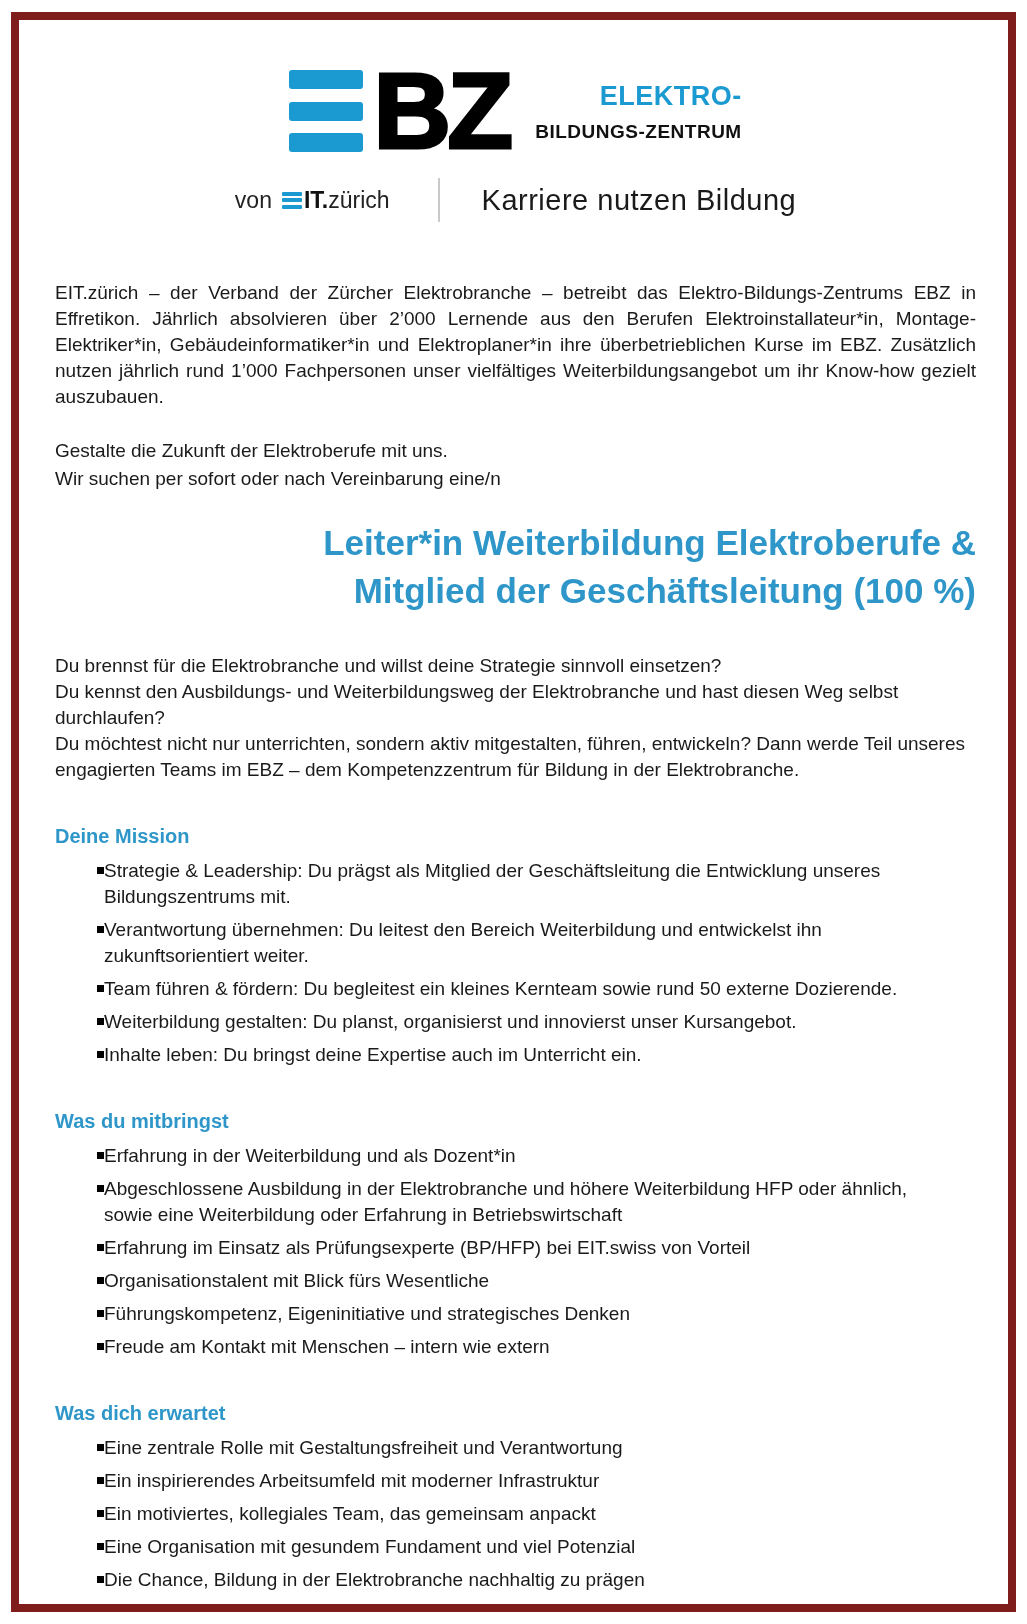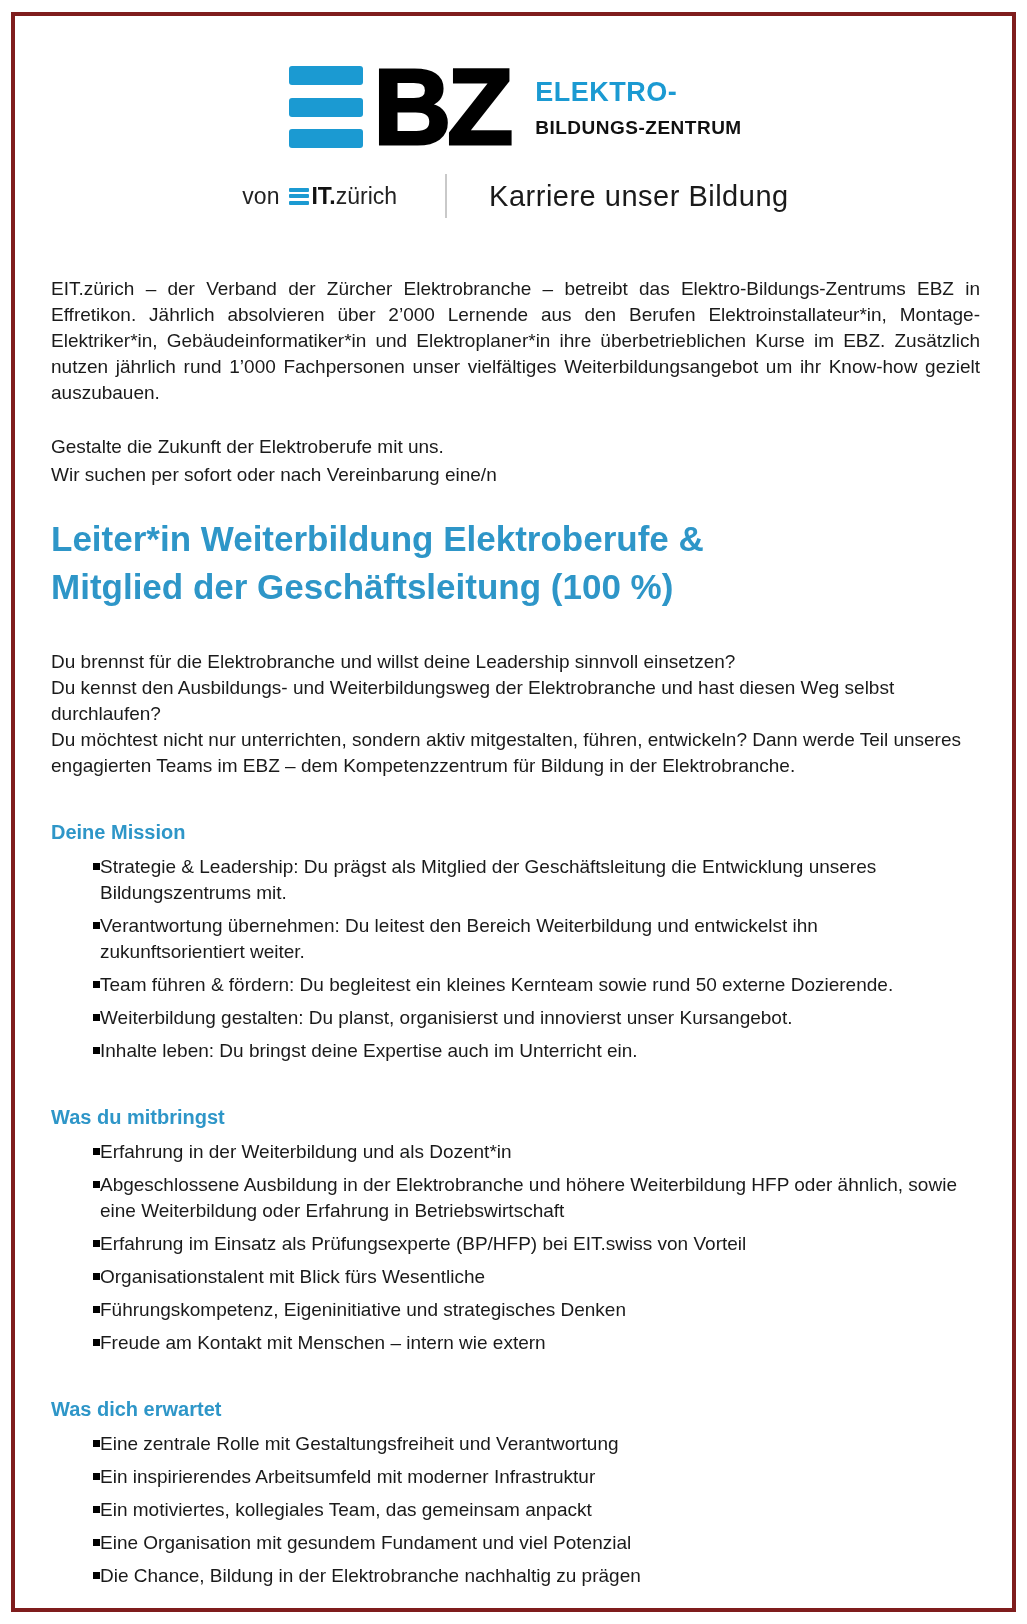--- a/index.html
+++ b/index.html
@@ -4,57 +4,57 @@
 <style>
   * { box-sizing: border-box; margin: 0; padding: 0; }
   html,body { background:#fff; }
   body {
     width: 1027px; height: 1624px; position: relative;
     font-family: "Liberation Sans", sans-serif;
     color: #1a1a1a;
   }
   .page {
     position: absolute; inset: 12px 11px 12px 11px;
-    border: 4px solid #7f1d1d;
+    border: 8px solid #7f1d1d;
     background: #fff;
     overflow: hidden;
   }
   .content { padding: 50px 32px 0 36px; }
 
   
   .logo-block { width: 100%; display:flex; flex-direction:column; align-items:center; }
   .logo-row { display:flex; align-items:flex-end; }
   .ebz-logo { display:flex; align-items:center; }
   .e-bars { display:flex; flex-direction:column; justify-content:space-between; width:74px; height:82px; margin-right:10px; }
   .e-bars i { display:block; height:19px; border-radius:3px; background: var(--brand); }
   .bz {
     font-weight: bold; font-size: 108px; line-height: 82px; letter-spacing: -4px;
     color:#000; -webkit-text-stroke: 3px #000;
   }
   .logo-tagline { margin-left: 26px; margin-bottom: 2px; }
-  .tag-top { font-weight: bold; font-size: 27px; line-height: 36px; letter-spacing: .5px; color: var(--brand); }
+  .tag-top { font-weight: bold; font-size: 27px; line-height: 36px; letter-spacing: .5px; color: var(--brand); text-align: right; }
   .tag-bottom { font-weight: bold; font-size: 19px; line-height: 36px; letter-spacing: .5px; color: #111; }
 
   .byline-row { display:flex; align-items:center; margin-top: 26px; }
   .eit { display:flex; align-items:center; font-size: 23px; }
   .eit .von { color:#222; margin-right: 10px; }
   .eit-bars { display:flex; flex-direction:column; justify-content:space-between; width:20px; height:17px; margin-right:2px; }
   .eit-bars i { display:block; height:4px; background: var(--brand); border-radius:1px; }
   .eit .it { font-weight: bold; color:#111; }
   .eit .city { color:#222; }
   .vdivider { width:2px; height:44px; background:#c9c9c9; margin: 0 42px 0 48px; }
   .slogan { font-size: 29px; letter-spacing: .5px; color:#1a1a1a; }
 
   
   .intro {
     margin-top: 58px; font-size: 19px; line-height: 26px;
     text-align: justify; text-justify: inter-word; color:#1a1a1a;
   }
   .callout { margin-top: 27px; text-align:left; font-size: 19px; line-height: 28px; }
-  .job-title { margin-top: 26px; text-align:left; font-weight:bold; font-size: 35px; line-height: 48px; color: var(--headblue); }
+  .job-title { margin-top: 26px; text-align:right; font-weight:bold; font-size: 35px; line-height: 48px; color: var(--headblue); }
   .pitch { margin-top: 38px; font-size: 19px; line-height: 26px; }
 
   .section { margin-top: 42px; }
   .sec-head { font-weight: bold; font-size: 20px; color: var(--headblue); }
   ul.blist { list-style: none; margin-top: 10px; }
   ul.blist li { display:flex; margin-bottom: 7px; font-size: 19px; line-height: 26px; }
   ul.blist .sq {
     flex: 0 0 auto; width: 7px; height: 7px; background:#000;
     margin: 9px 0 0 42px;
   }
@@ -87,38 +87,38 @@
           <span class="von">von</span>
           <span class="eit-bars">
               <i></i>
               <i></i>
               <i></i>
             </span>
           <span class="it">IT.</span>
           <span class="city">zürich</span>
         </div>
         <div class="vdivider"></div>
-        <div class="slogan">Karriere unser Bildung</div>
+        <div class="slogan">Karriere nutzen Bildung</div>
       </div>
     </header>
 
     <p class="intro">EIT.zürich – der Verband der Zürcher Elektrobranche – betreibt das Elektro-Bildungs-Zentrums EBZ in Effretikon. Jährlich absolvieren über 2’000 Lernende aus den Berufen Elektroinstallateur*in, Montage-Elektriker*in, Gebäudeinformatiker*in und Elektroplaner*in ihre überbetrieblichen Kurse im EBZ. Zusätzlich nutzen jährlich rund 1’000 Fachpersonen unser vielfältiges Weiterbildungsangebot um ihr Know-how gezielt auszubauen.</p>
 
     <div class="callout">
       <div>Gestalte die Zukunft der Elektroberufe mit uns.</div>
       <div>Wir suchen per sofort oder nach Vereinbarung eine/n</div>
     </div>
 
     <h1 class="job-title">
       <div>Leiter*in Weiterbildung Elektroberufe &amp;</div>
       <div>Mitglied der Geschäftsleitung (100 %)</div>
     </h1>
 
     <div class="pitch">
-      <div>Du brennst für die Elektrobranche und willst deine Leadership sinnvoll einsetzen?</div>
+      <div>Du brennst für die Elektrobranche und willst deine Strategie sinnvoll einsetzen?</div>
       <div>Du kennst den Ausbildungs- und Weiterbildungsweg der Elektrobranche und hast diesen Weg selbst durchlaufen?</div>
       <div>Du möchtest nicht nur unterrichten, sondern aktiv mitgestalten, führen, entwickeln? Dann werde Teil unseres engagierten Teams im EBZ – dem Kompetenzzentrum für Bildung in der Elektrobranche.</div>
     </div>
 
     <section class="section">
       <h2 class="sec-head">Deine Mission</h2>
       <ul class="blist">
         <li>
             <span class="sq"></span>
             <span class="txt">Strategie &amp; Leadership: Du prägst als Mitglied der Geschäftsleitung die Entwicklung unseres Bildungszentrums mit.</span>

